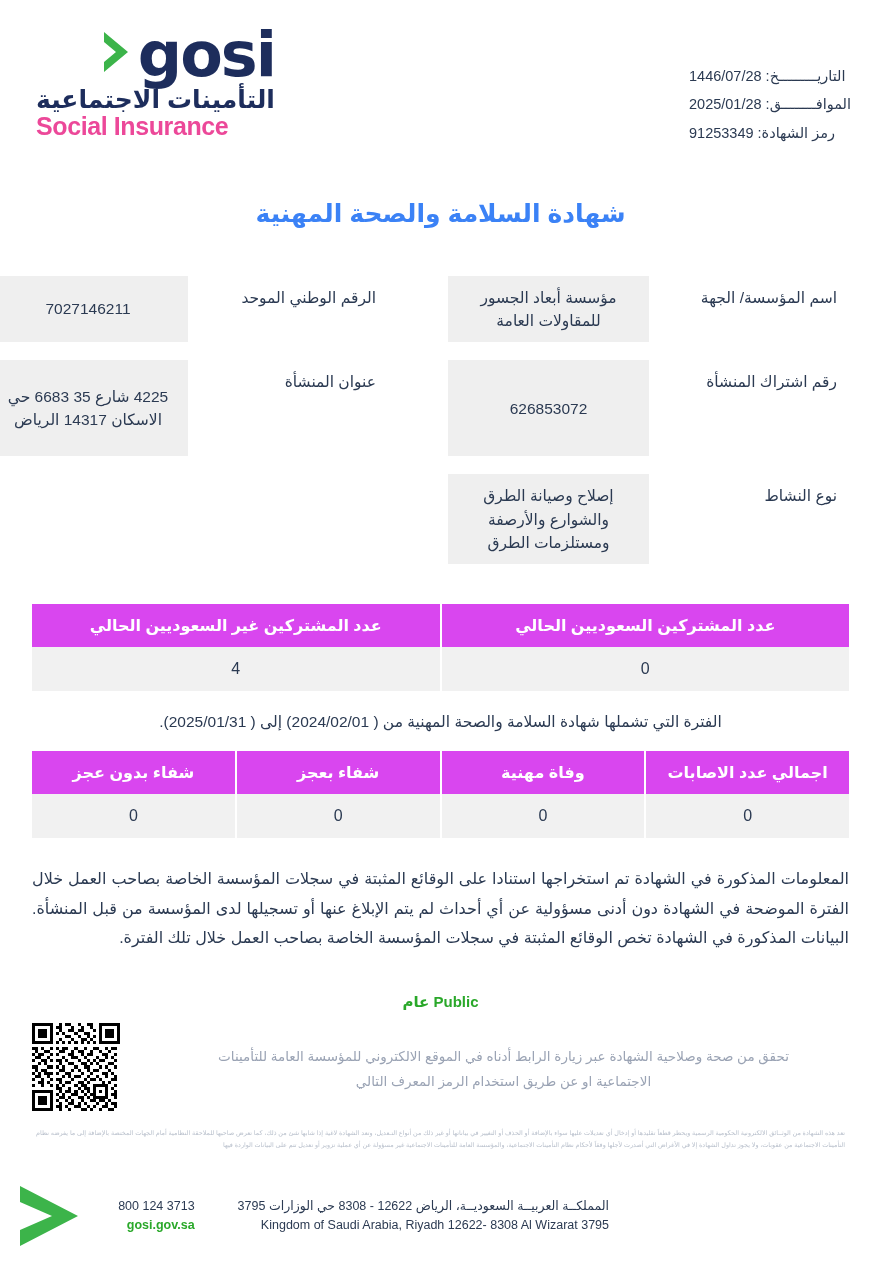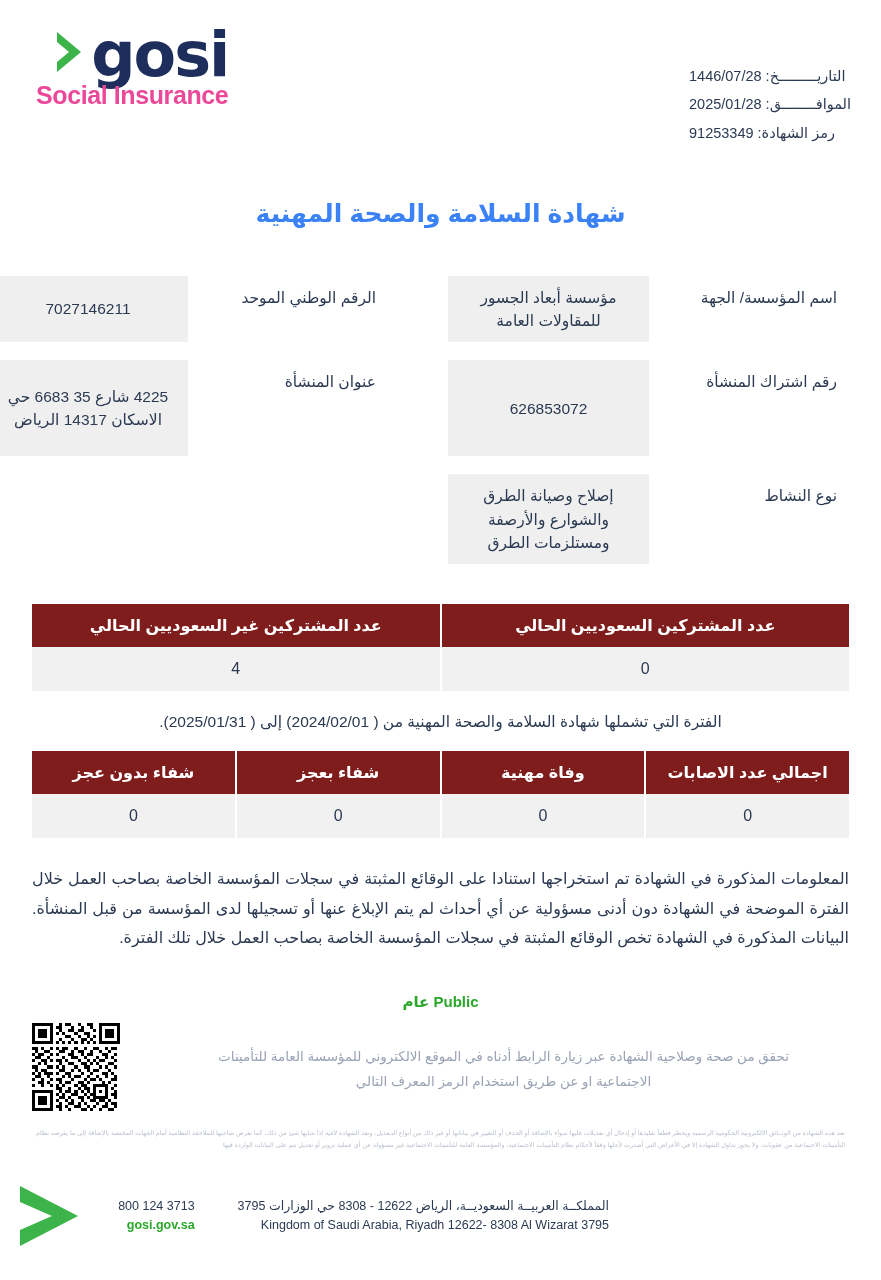--- a/index.html
+++ b/index.html
@@ -130,21 +130,21 @@
   .g-table {
     margin: 0 32px;
     direction: rtl;
   }
   .g-head {
     display: grid;
     background: #ffffff;
     gap: 2px;
   }
   .g-head > div {
-    background: #7f1d1d;
+    background: #d946ef;
     color: #ffffff;
     font-size: 16px;
     font-weight: bold;
     text-align: center;
     padding: 12px 6px;
   }
   .g-body {
     display: grid;
     gap: 2px;
     background: #ffffff;
@@ -261,20 +261,21 @@
 
 <div class="header">
 
   <div class="logo-block">
     <div class="logo-wordmark">
       <span class="logo-gosi">gosi</span>
       <svg class="logo-chevron" viewBox="0 0 34 46">
         <path d="M4 3 L28 23 L4 43 L4 33 L16 23 L4 13 Z" fill="#3cb44a"></path>
       </svg>
     </div>
+    <div class="logo-ar">التأمينات الاجتماعية</div>
     <div class="logo-en">Social Insurance</div>
   </div>
 
   <div class="meta-block">
     <div class="meta-row">
       <span class="meta-dots">التاريـــــــــخ:</span>
       <span>1446/07/28</span>
     </div>
     <div class="meta-row">
       <span class="meta-dots">الموافــــــــق:</span>

